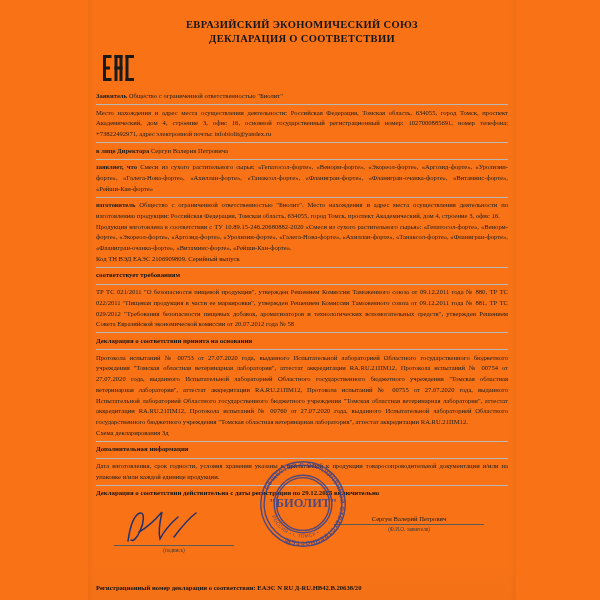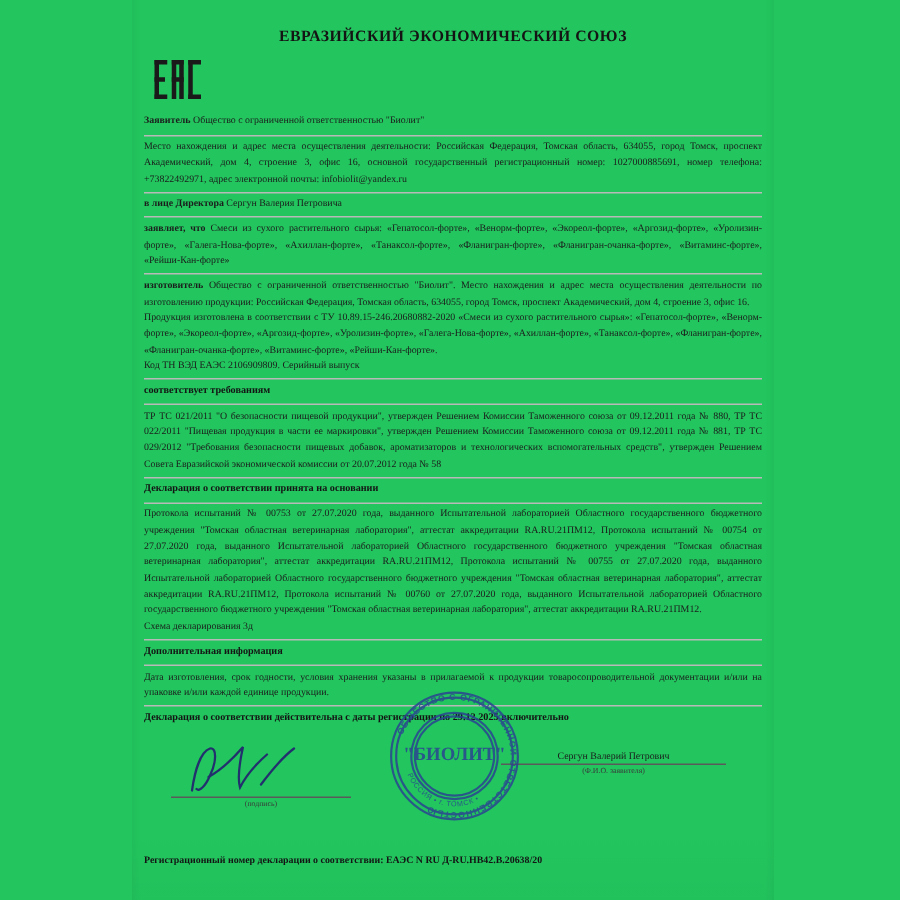--- a/index.html
+++ b/index.html
@@ -13,21 +13,21 @@
     overflow: hidden;
     font-family: "Liberation Serif", "DejaVu Serif", serif;
     color: #1a1a1a;
   }
 
   
   #page {
     position: relative;
     width: 600px;
     height: 600px;
-    background: #22c55e;
+    background: #f97316;
     box-sizing: border-box;
   }
   
   #page::before {
     content: "";
     position: absolute;
     left: 88px; right: 84px; top: 0; bottom: 0;
     background:
       linear-gradient(to right, rgba(0,0,0,0.035), rgba(0,0,0,0) 6px),
       linear-gradient(to left, rgba(0,0,0,0.035), rgba(0,0,0,0) 6px);
@@ -178,20 +178,21 @@
   .nowrap { white-space: nowrap; }
 </style>
 </head>
 <body>
 
 <div id="page">
   <div class="sheet">
 
     <div class="doc-title">
       <span>ЕВРАЗИЙСКИЙ ЭКОНОМИЧЕСКИЙ СОЮЗ</span>
+      <span class="line2">ДЕКЛАРАЦИЯ О СООТВЕТСТВИИ</span>
     </div>
 
     <div class="eac-row">
       <svg class="eac-mark" viewBox="0 0 68 60">
         <g fill="#1a1a1a">
 
           <rect x="2" y="4" width="6" height="52"></rect>
           <rect x="2" y="4" width="17" height="6"></rect>
           <rect x="2" y="27" width="14" height="6"></rect>
           <rect x="2" y="50" width="17" height="6"></rect>

